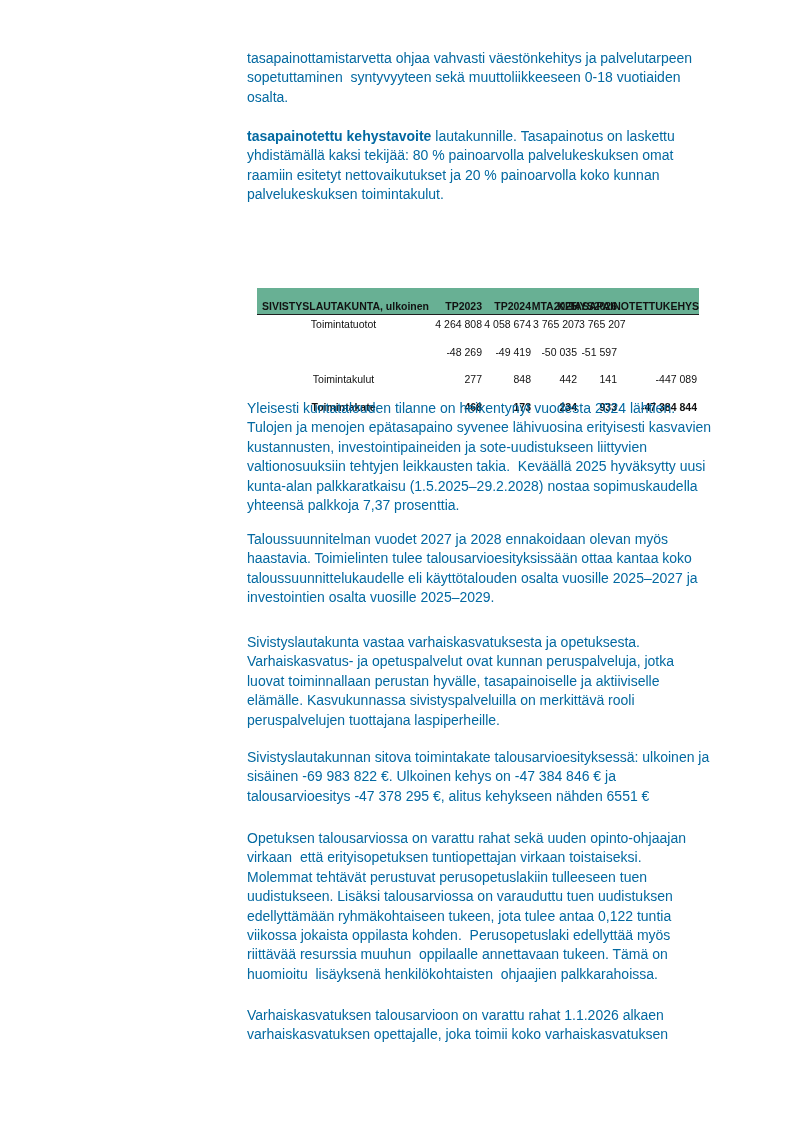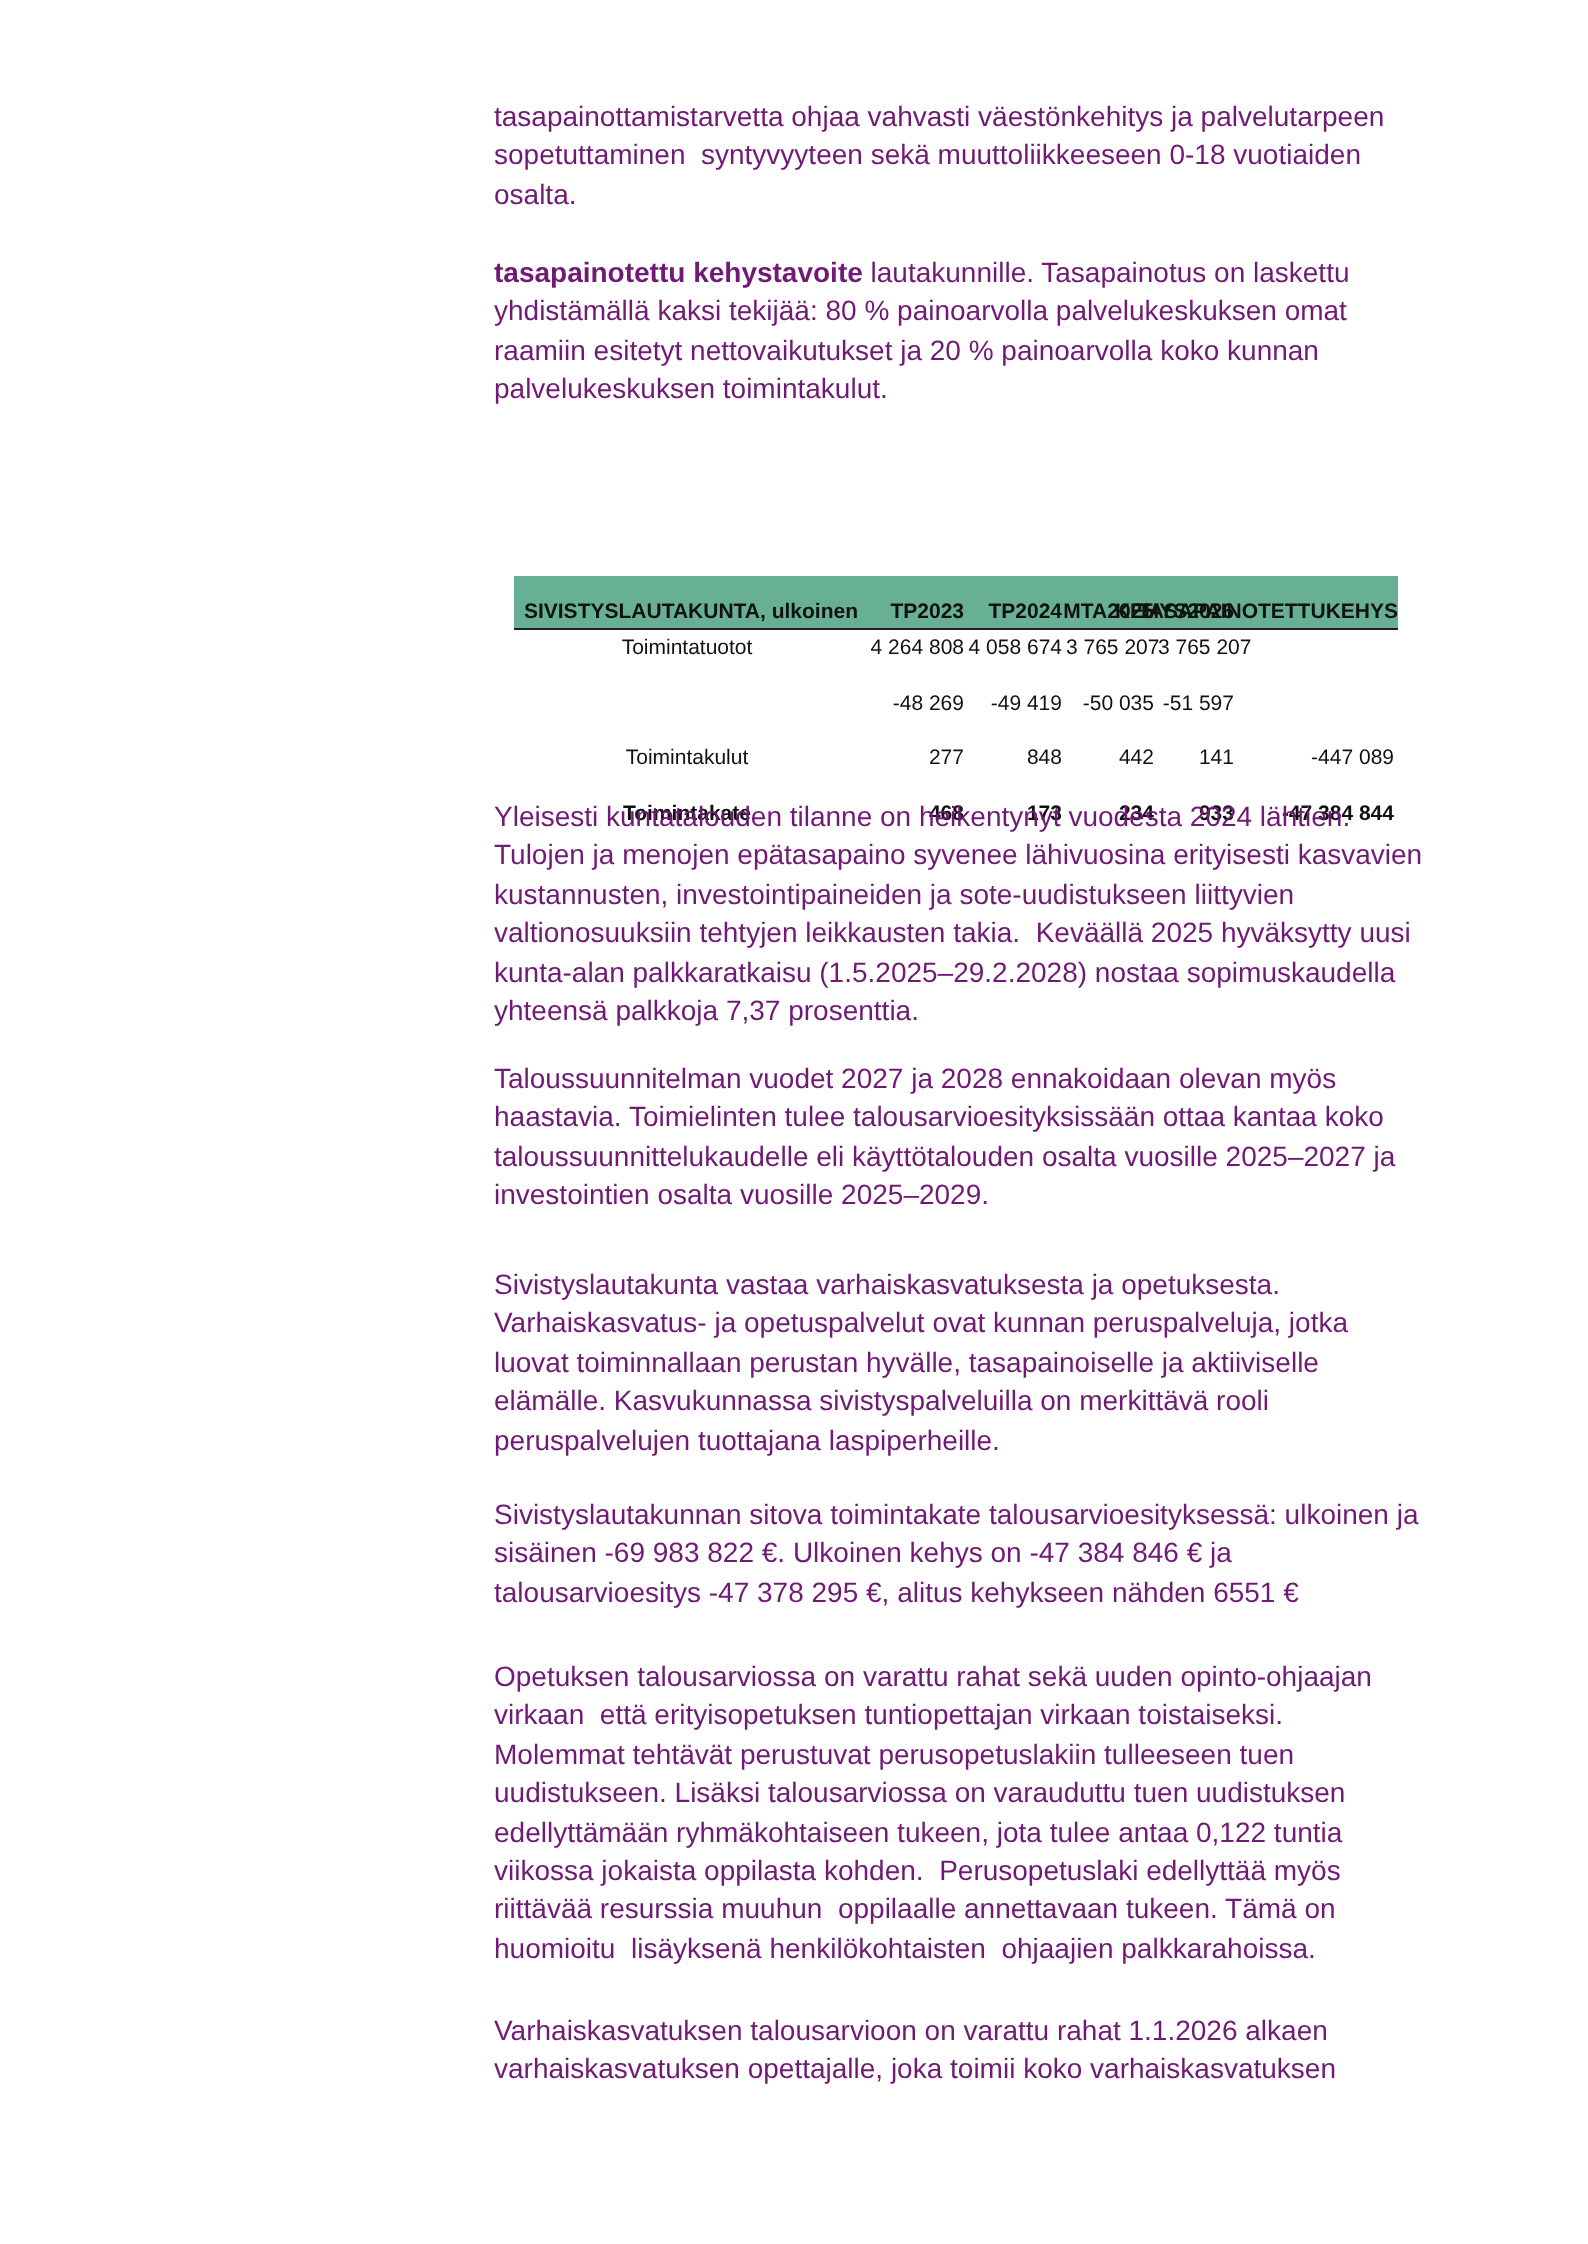--- a/index.html
+++ b/index.html
@@ -10,21 +10,21 @@
     font-family: "Liberation Sans", sans-serif;
     color: #1b1b1b;
     overflow: hidden;
   }
   .para {
     position: absolute;
     left: 247px;
     font-size: 14px;
     line-height: 19.4px;
     white-space: pre;
-    color: #701a75;
+    color: #0369a1;
     margin: 0;
   }
   .para b { font-weight: 700; }
 
   
   .fin-table {
     position: absolute;
     left: 257px; top: 288px;
     width: 442px;
     font-size: 10.5px;

